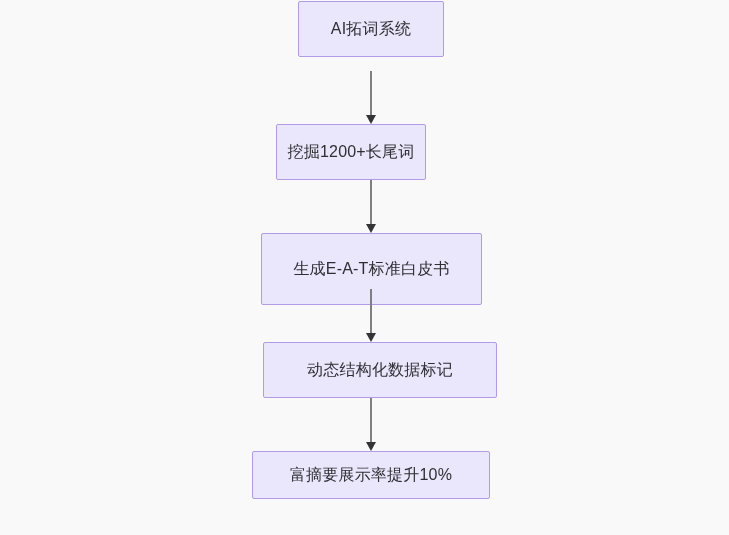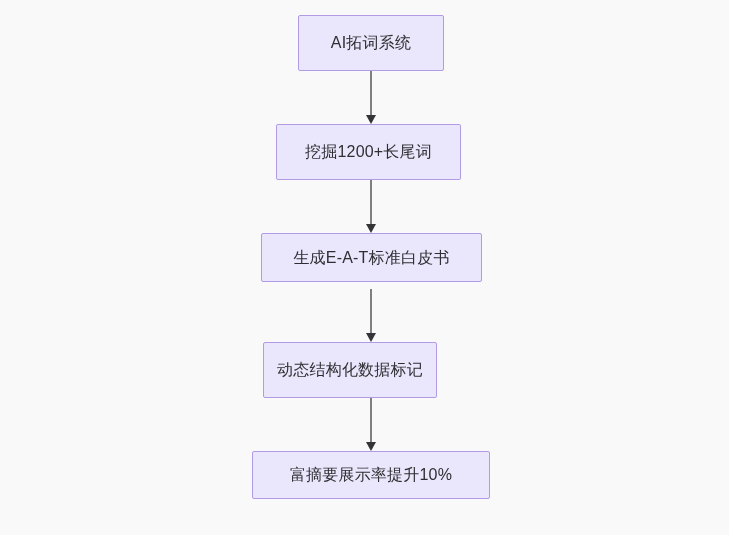--- a/index.html
+++ b/index.html
@@ -53,48 +53,48 @@
     border-left: 5px solid transparent;
     border-right: 5px solid transparent;
     border-top: 9px solid #333338;
   }
 </style>
 </head>
 <body>
 
 <div id="flowchart">
 
-  <div class="node" style="left:298px; top:15px; width:146px; height:56px;">
+  <div class="node" style="left:298px; top:1px; width:146px; height:56px;">
     <span>AI拓词系统</span>
   </div>
 
   <div class="edge" style="left:371px; top:71px;">
     <div class="line" style="height:44px;"></div>
     <div class="head" style="top:44px;"></div>
   </div>
 
-  <div class="node" style="left:276px; top:124px; width:185px; height:56px;">
+  <div class="node" style="left:276px; top:124px; width:150px; height:56px;">
     <span>挖掘1200+长尾词</span>
   </div>
 
   <div class="edge" style="left:371px; top:180px;">
     <div class="line" style="height:44px;"></div>
     <div class="head" style="top:44px;"></div>
   </div>
 
-  <div class="node" style="left:261px; top:233px; width:221px; height:49px;">
+  <div class="node" style="left:261px; top:233px; width:221px; height:72px;">
     <span>生成E-A-T标准白皮书</span>
   </div>
 
   <div class="edge" style="left:371px; top:289px;">
     <div class="line" style="height:44px;"></div>
     <div class="head" style="top:44px;"></div>
   </div>
 
-  <div class="node" style="left:263px; top:342px; width:174px; height:56px;">
+  <div class="node" style="left:263px; top:342px; width:234px; height:56px;">
     <span>动态结构化数据标记</span>
   </div>
 
   <div class="edge" style="left:371px; top:398px;">
     <div class="line" style="height:44px;"></div>
     <div class="head" style="top:44px;"></div>
   </div>
 
   <div class="node" style="left:252px; top:451px; width:238px; height:48px;">
     <span>富摘要展示率提升10%</span>

